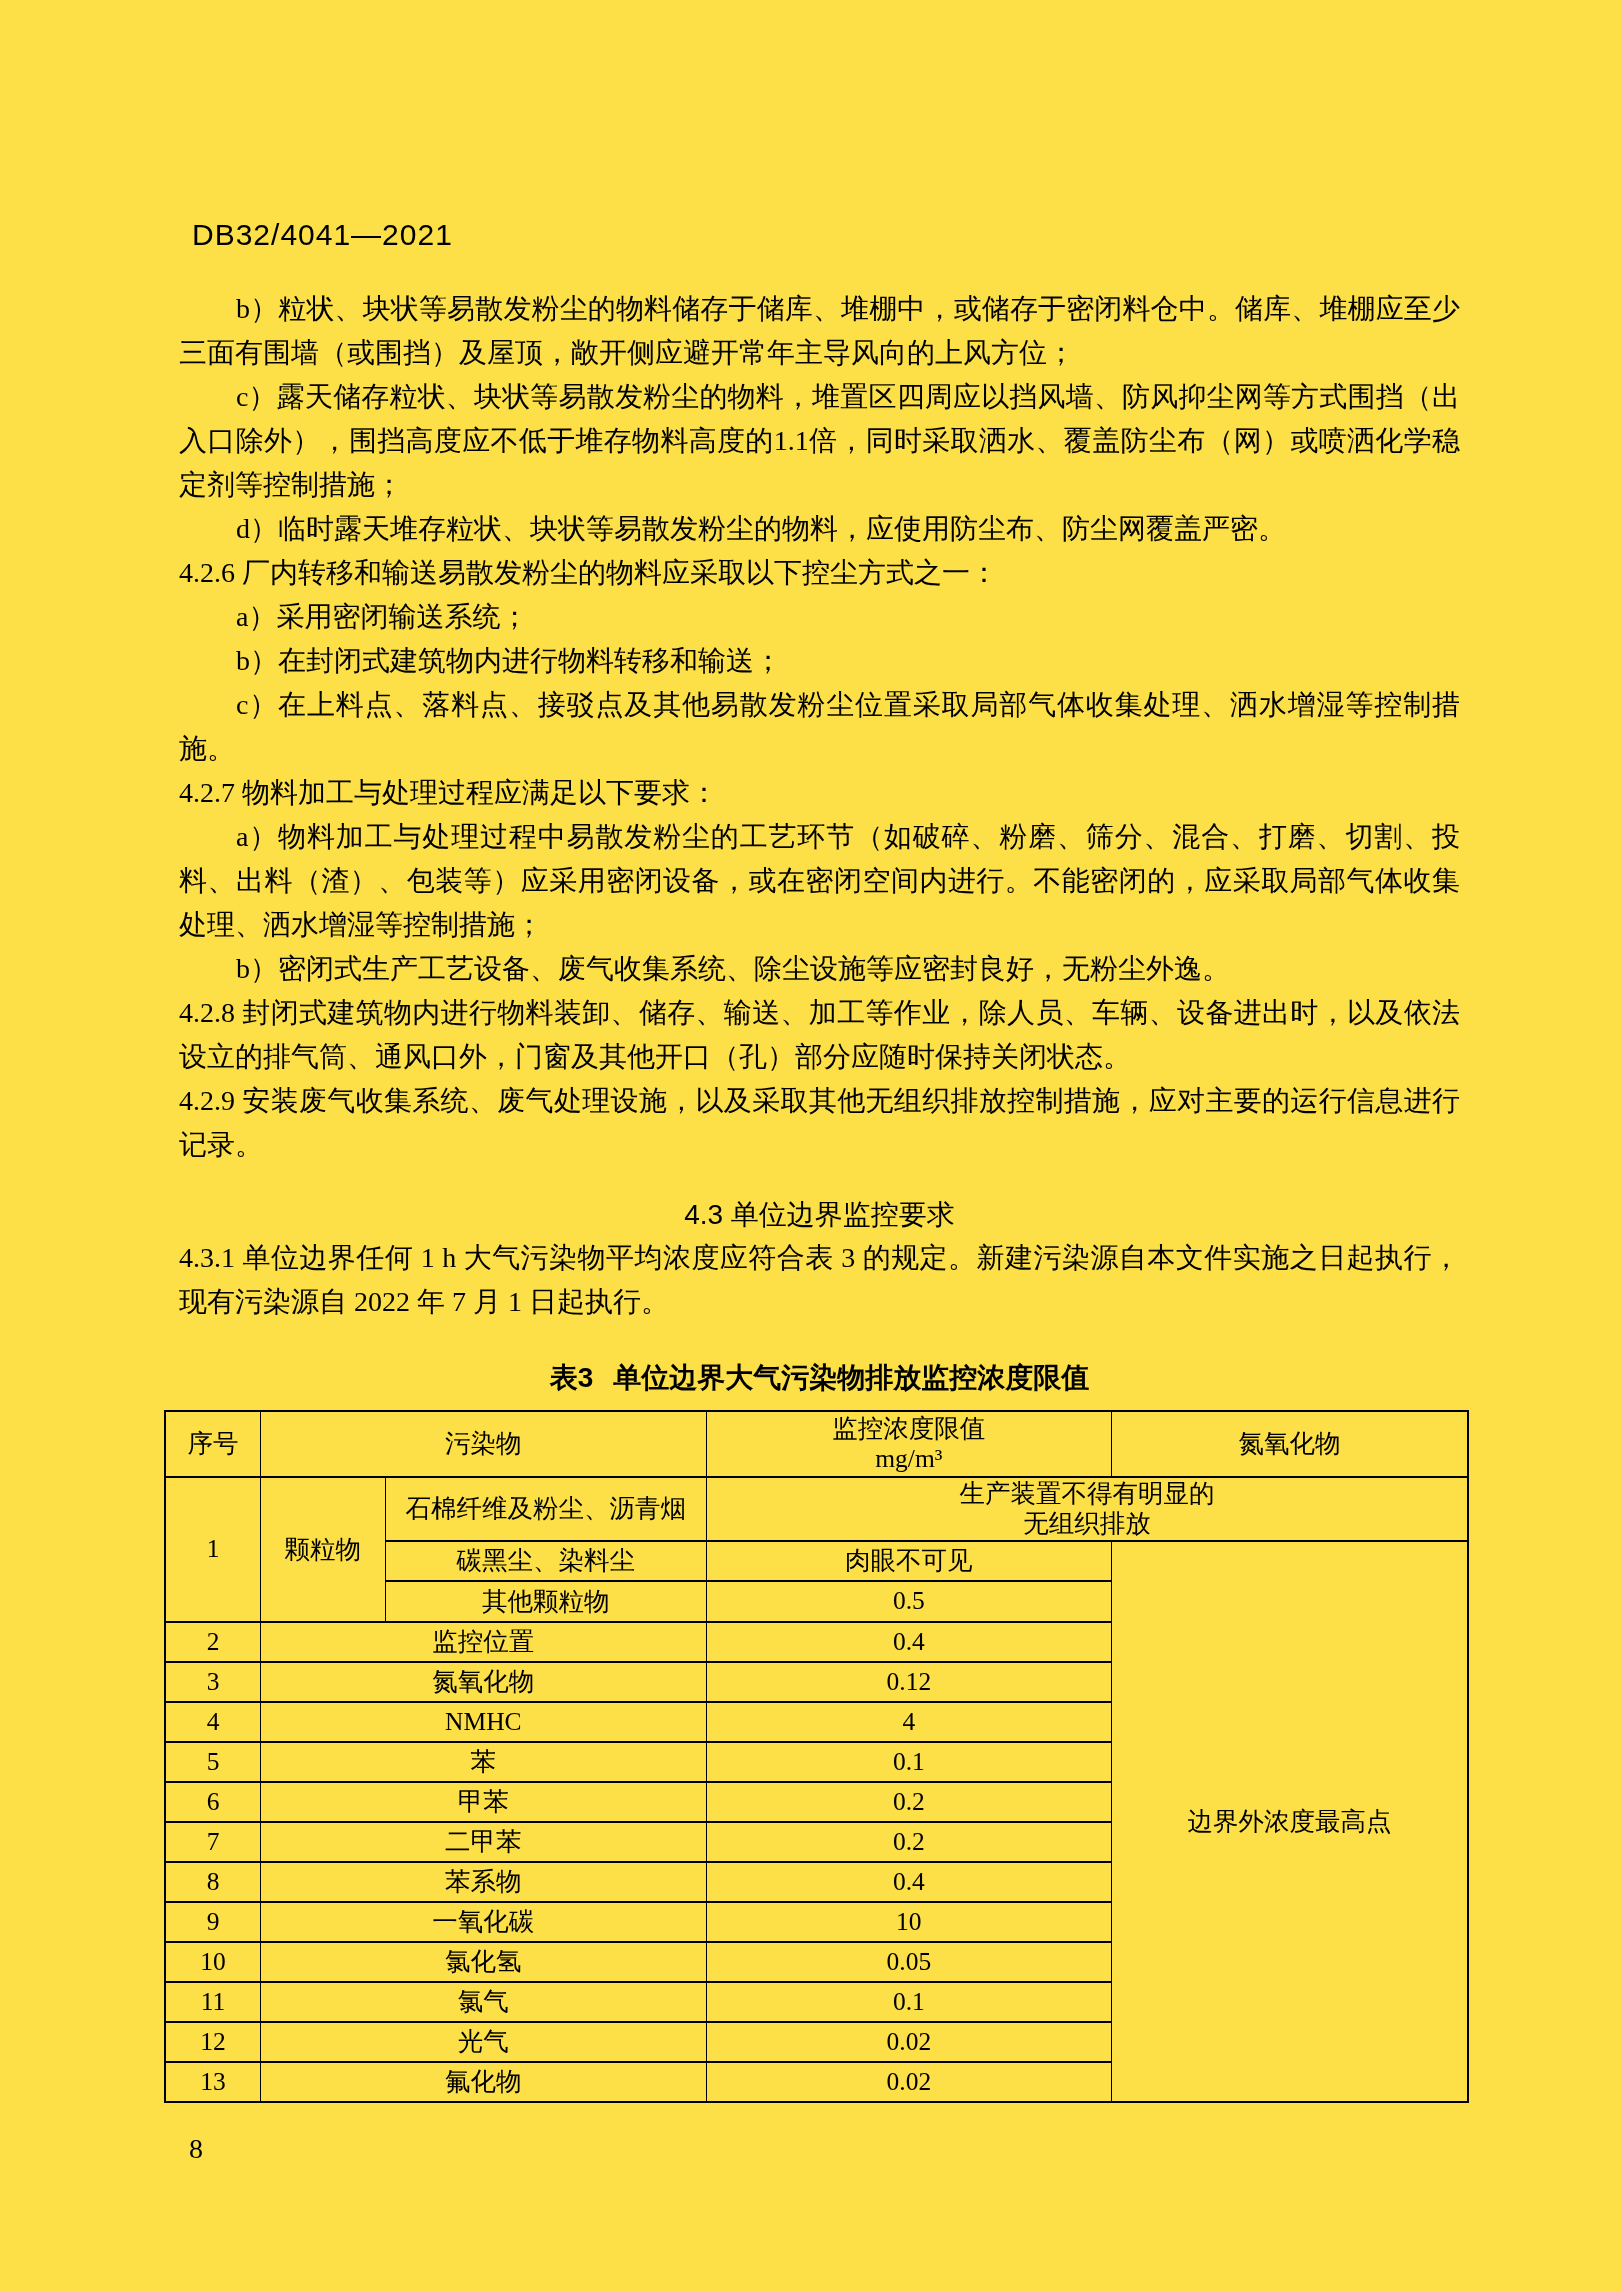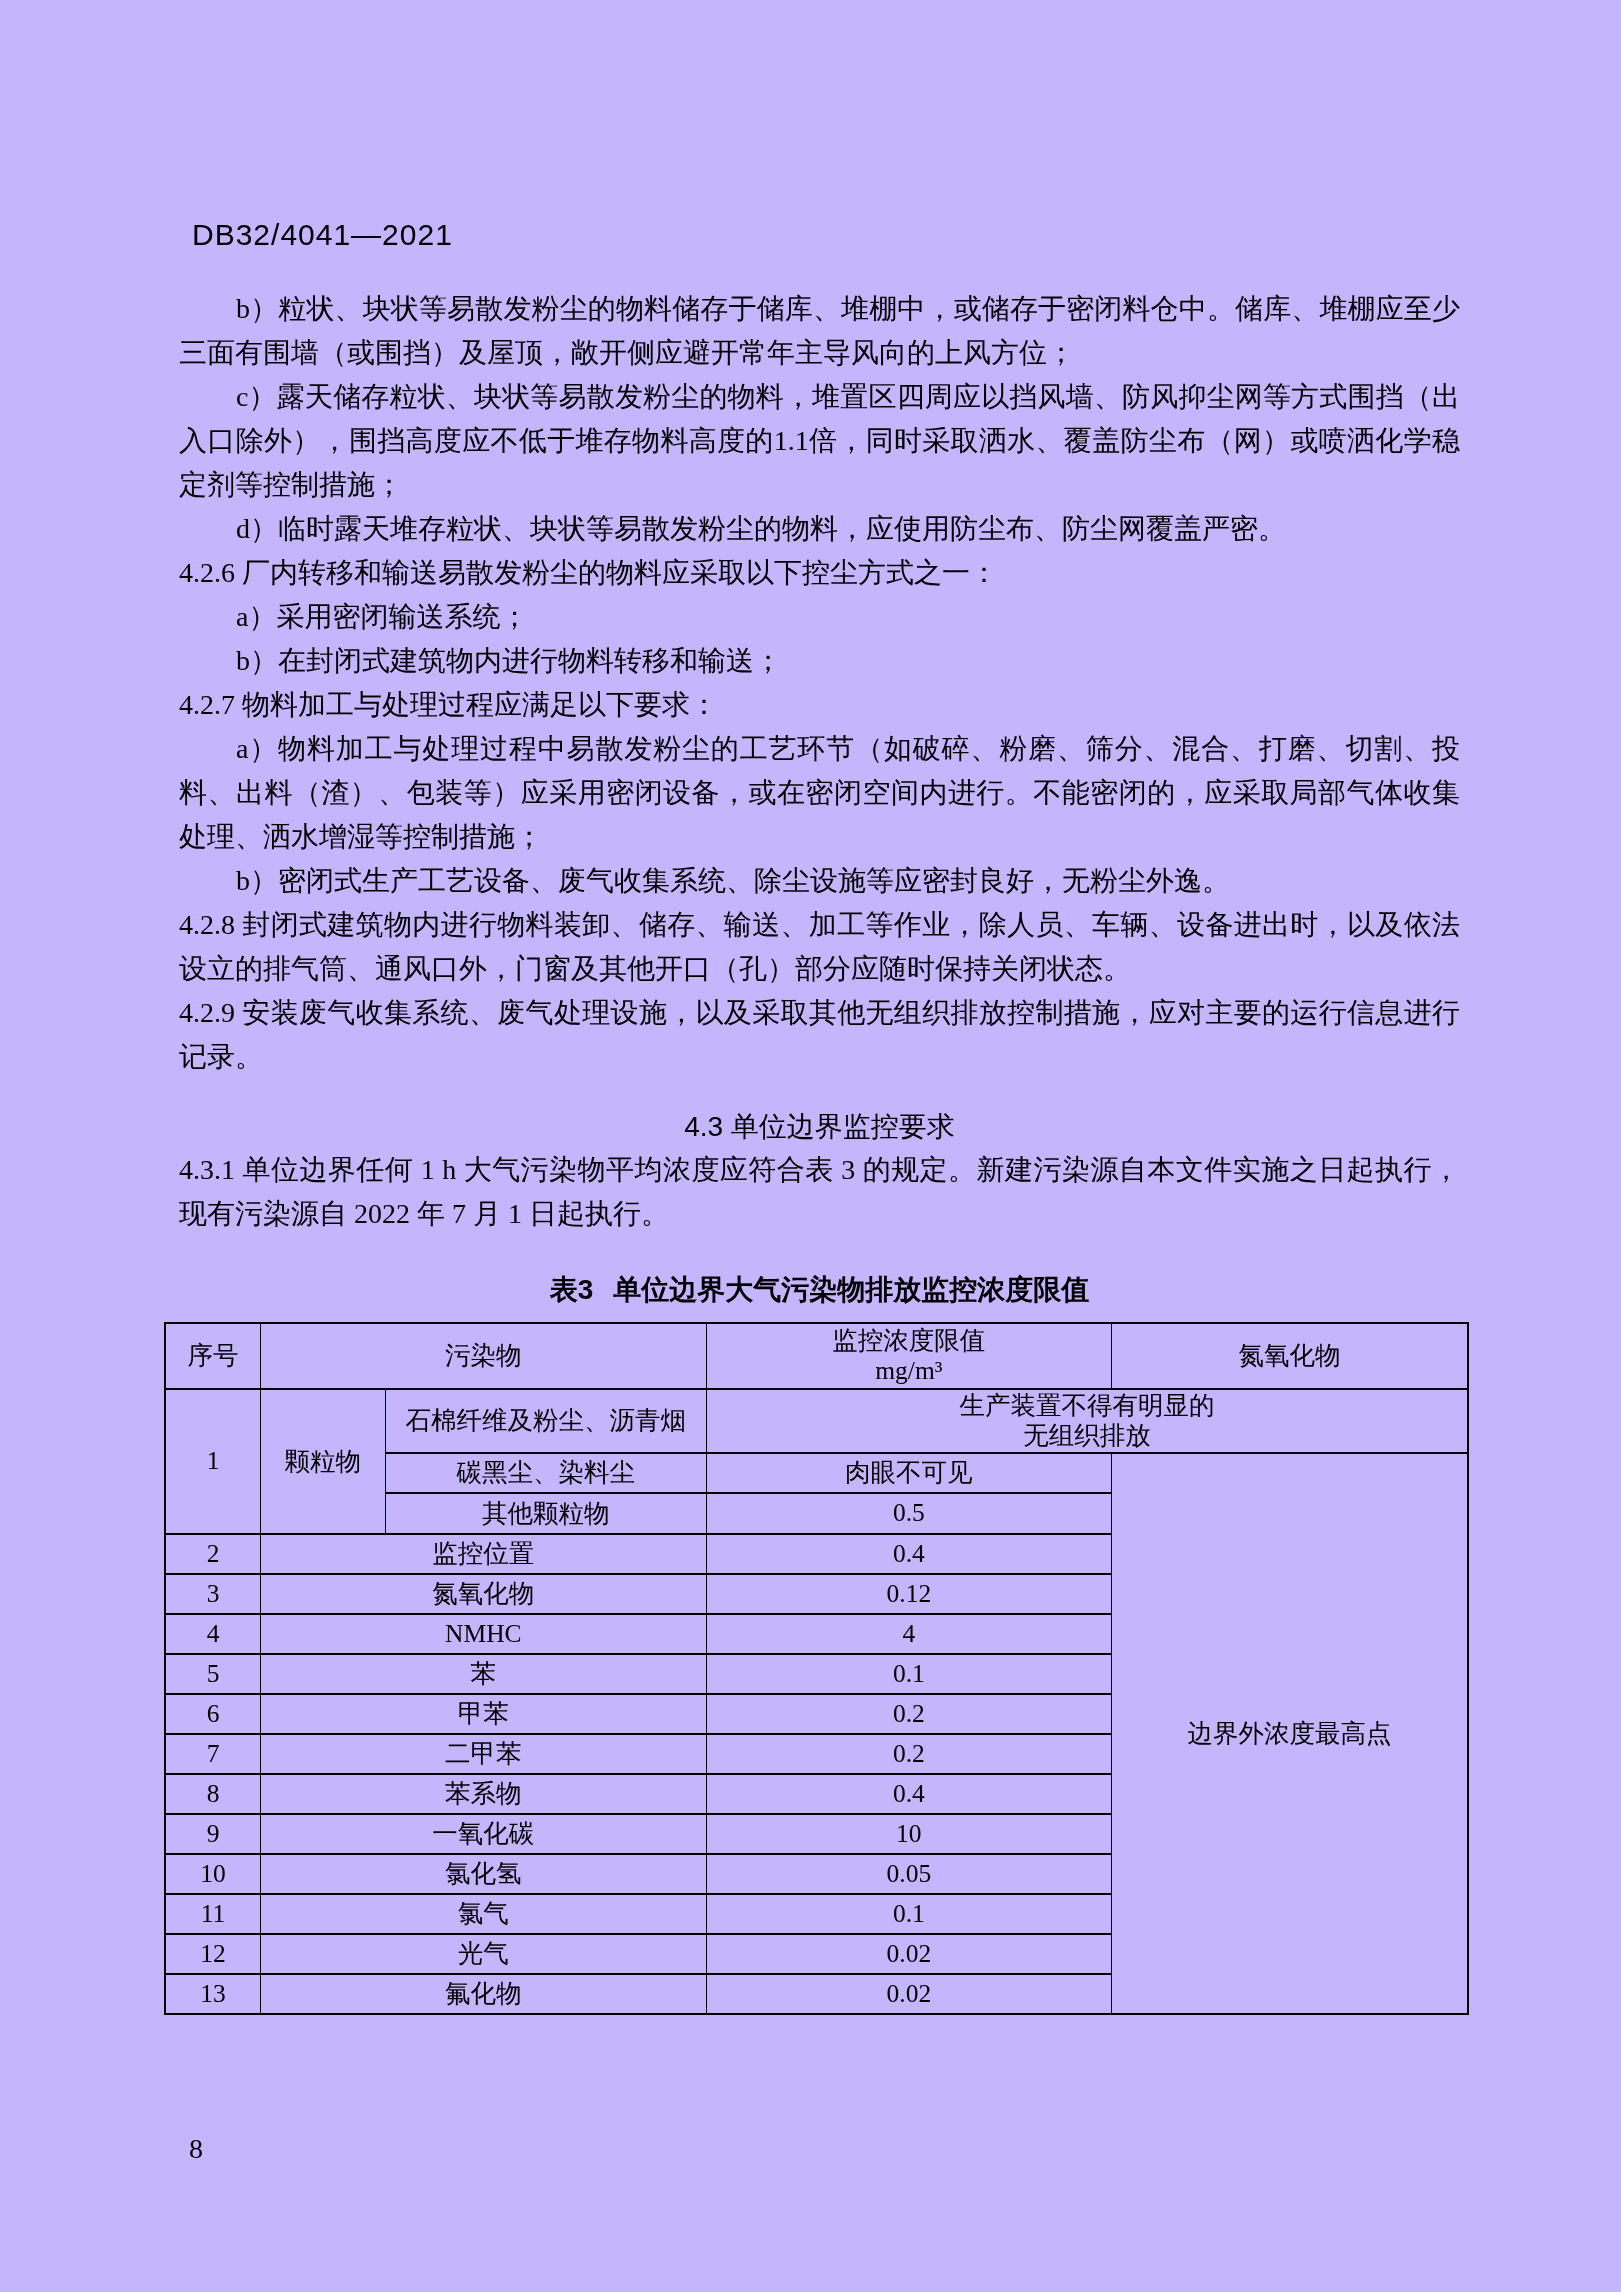--- a/index.html
+++ b/index.html
@@ -1,20 +1,20 @@
 <!DOCTYPE html>
 <html><head>
 <meta charset="utf-8">
 <style>
   html, body { margin: 0; padding: 0; background: #e8e8e8; }
   .page {
     position: relative;
     width: 1621px;
     height: 2293px;
-    background: #c4b5fd;
+    background: #fde047;
     margin: 0 auto;
     overflow: hidden;
     color: #000;
     font-family: "Liberation Serif", serif;
   }
   .doc-code {
     position: absolute;
     left: 192px;
     top: 218px;
     font-size: 30px;
@@ -96,20 +96,21 @@
   <div class="doc-code">DB32/4041—2021</div>
 
   <div class="content">
 
     <p class="body-p indent">b）粒状、块状等易散发粉尘的物料储存于储库、堆棚中，或储存于密闭料仓中。储库、堆棚应至少三面有围墙（或围挡）及屋顶，敞开侧应避开常年主导风向的上风方位；</p>
     <p class="body-p indent">c）露天储存粒状、块状等易散发粉尘的物料，堆置区四周应以挡风墙、防风抑尘网等方式围挡（出入口除外），围挡高度应不低于堆存物料高度的1.1倍，同时采取洒水、覆盖防尘布（网）或喷洒化学稳定剂等控制措施；</p>
     <p class="body-p indent">d）临时露天堆存粒状、块状等易散发粉尘的物料，应使用防尘布、防尘网覆盖严密。</p>
     <p class="body-p">4.2.6 厂内转移和输送易散发粉尘的物料应采取以下控尘方式之一：</p>
     <p class="body-p indent">a）采用密闭输送系统；</p>
     <p class="body-p indent">b）在封闭式建筑物内进行物料转移和输送；</p>
+    <p class="body-p indent">c）在上料点、落料点、接驳点及其他易散发粉尘位置采取局部气体收集处理、洒水增湿等控制措施。</p>
     <p class="body-p">4.2.7 物料加工与处理过程应满足以下要求：</p>
     <p class="body-p indent">a）物料加工与处理过程中易散发粉尘的工艺环节（如破碎、粉磨、筛分、混合、打磨、切割、投料、出料（渣）、包装等）应采用密闭设备，或在密闭空间内进行。不能密闭的，应采取局部气体收集处理、洒水增湿等控制措施；</p>
     <p class="body-p indent">b）密闭式生产工艺设备、废气收集系统、除尘设施等应密封良好，无粉尘外逸。</p>
     <p class="body-p">4.2.8 封闭式建筑物内进行物料装卸、储存、输送、加工等作业，除人员、车辆、设备进出时，以及依法设立的排气筒、通风口外，门窗及其他开口（孔）部分应随时保持关闭状态。</p>
     <p class="body-p">4.2.9 安装废气收集系统、废气处理设施，以及采取其他无组织排放控制措施，应对主要的运行信息进行记录。</p>
 
     <div class="section-heading">4.3 单位边界监控要求</div>
 
     <p class="body-p clause-431">4.3.1 单位边界任何 1 h 大气污染物平均浓度应符合表 3 的规定。新建污染源自本文件实施之日起执行，现有污染源自 2022 年 7 月 1 日起执行。</p>
 

